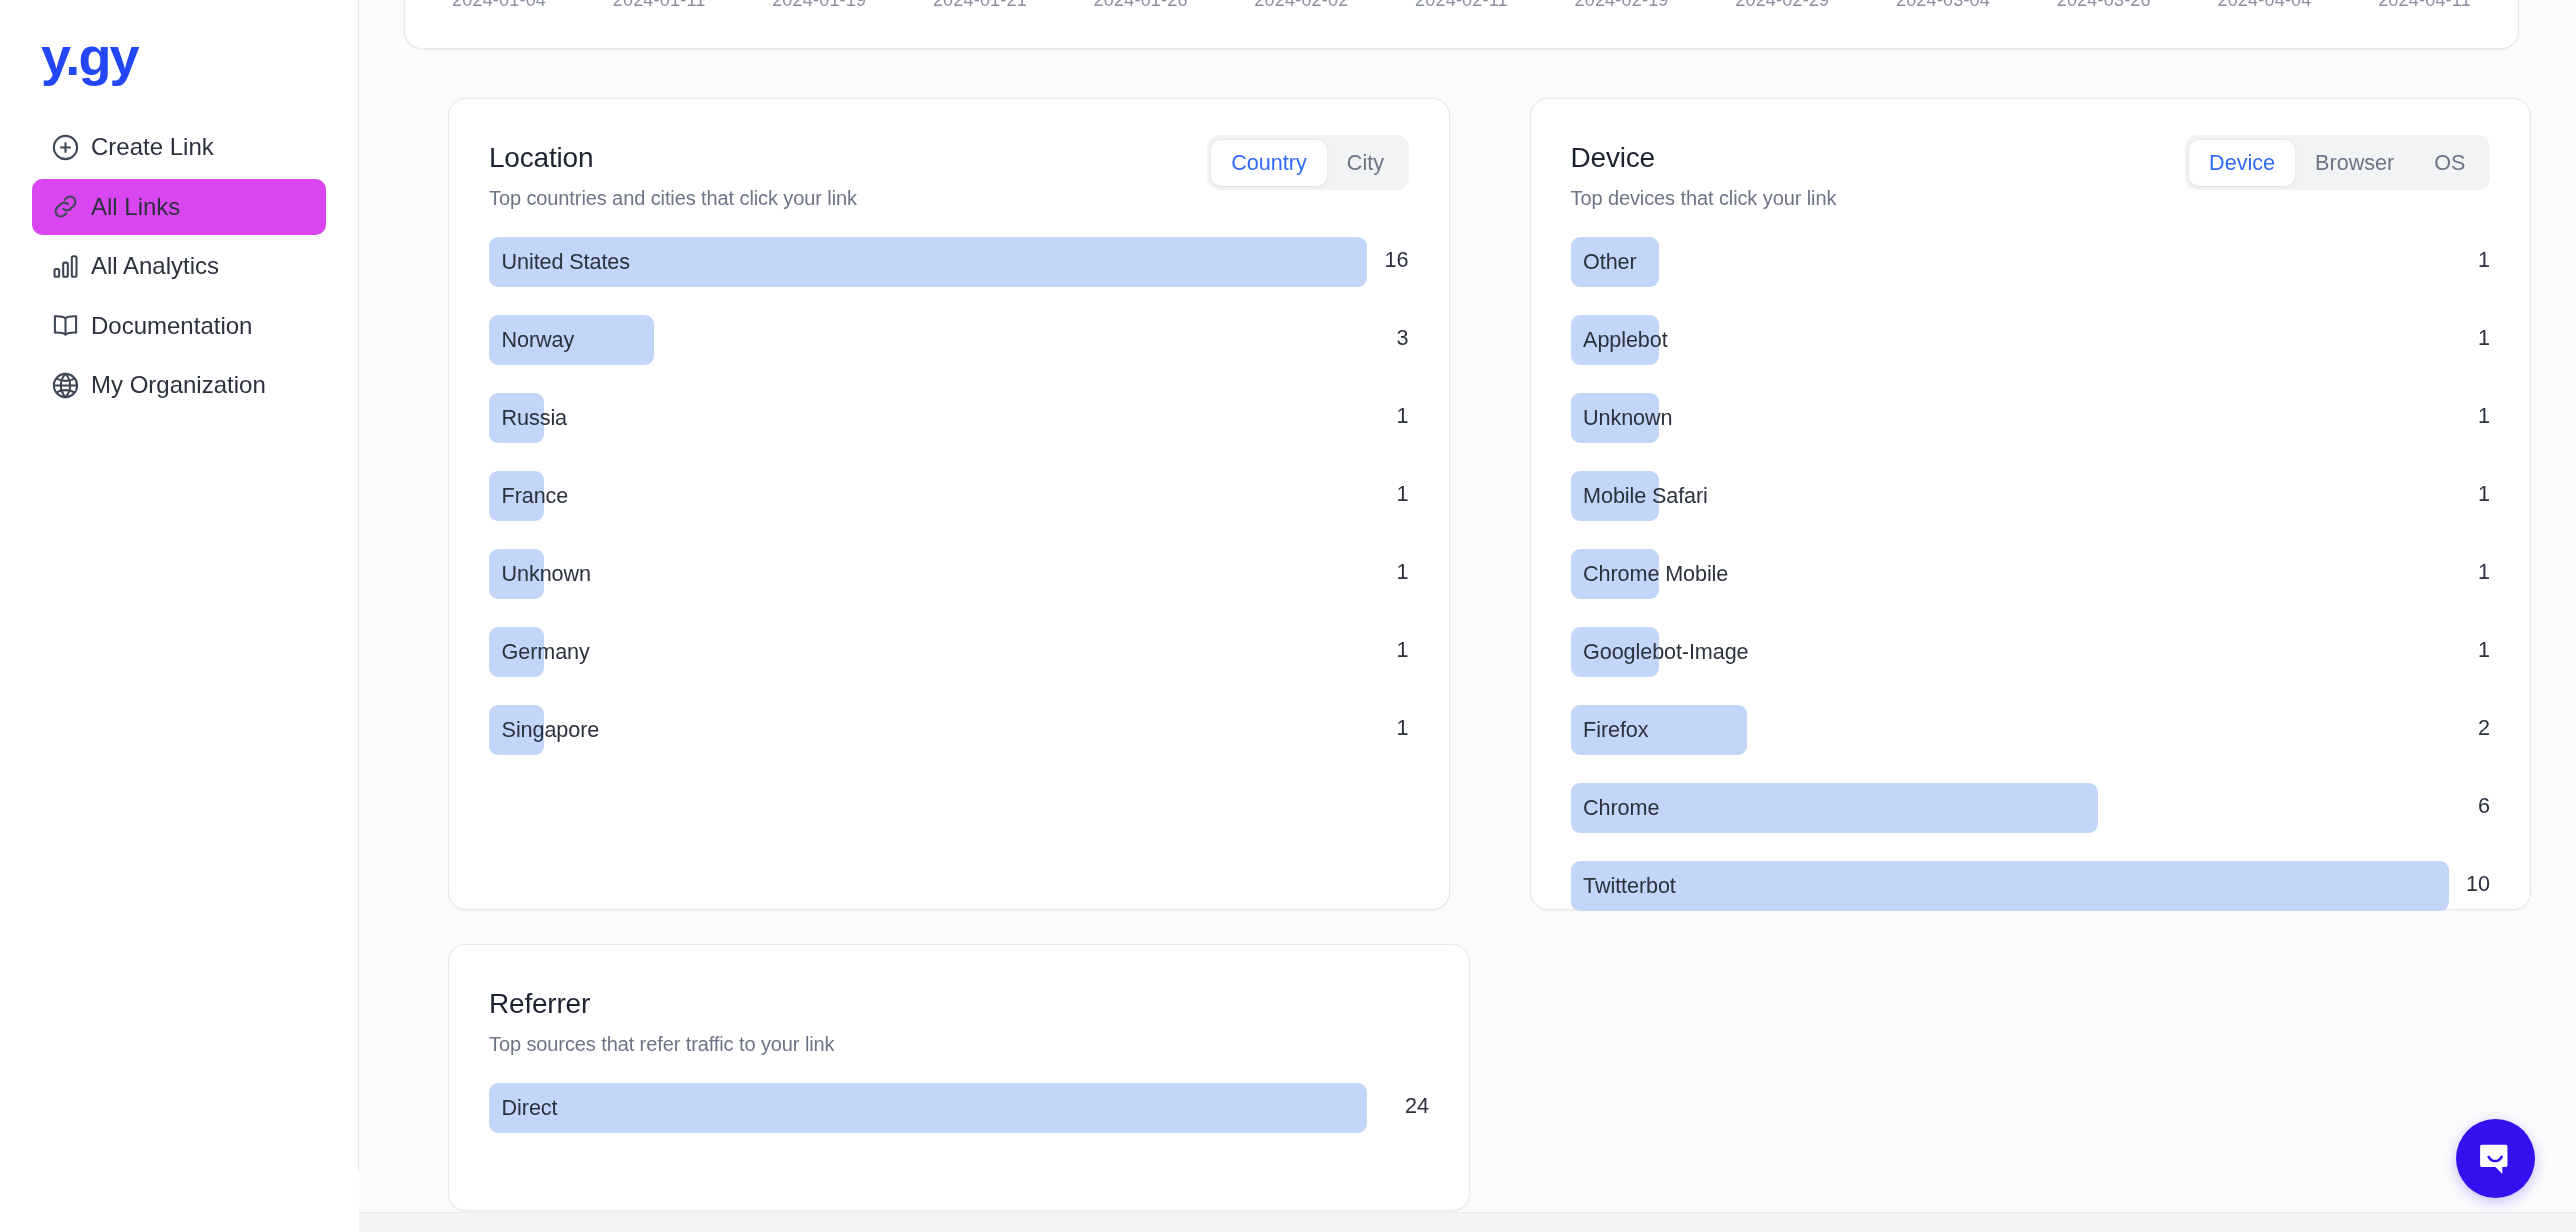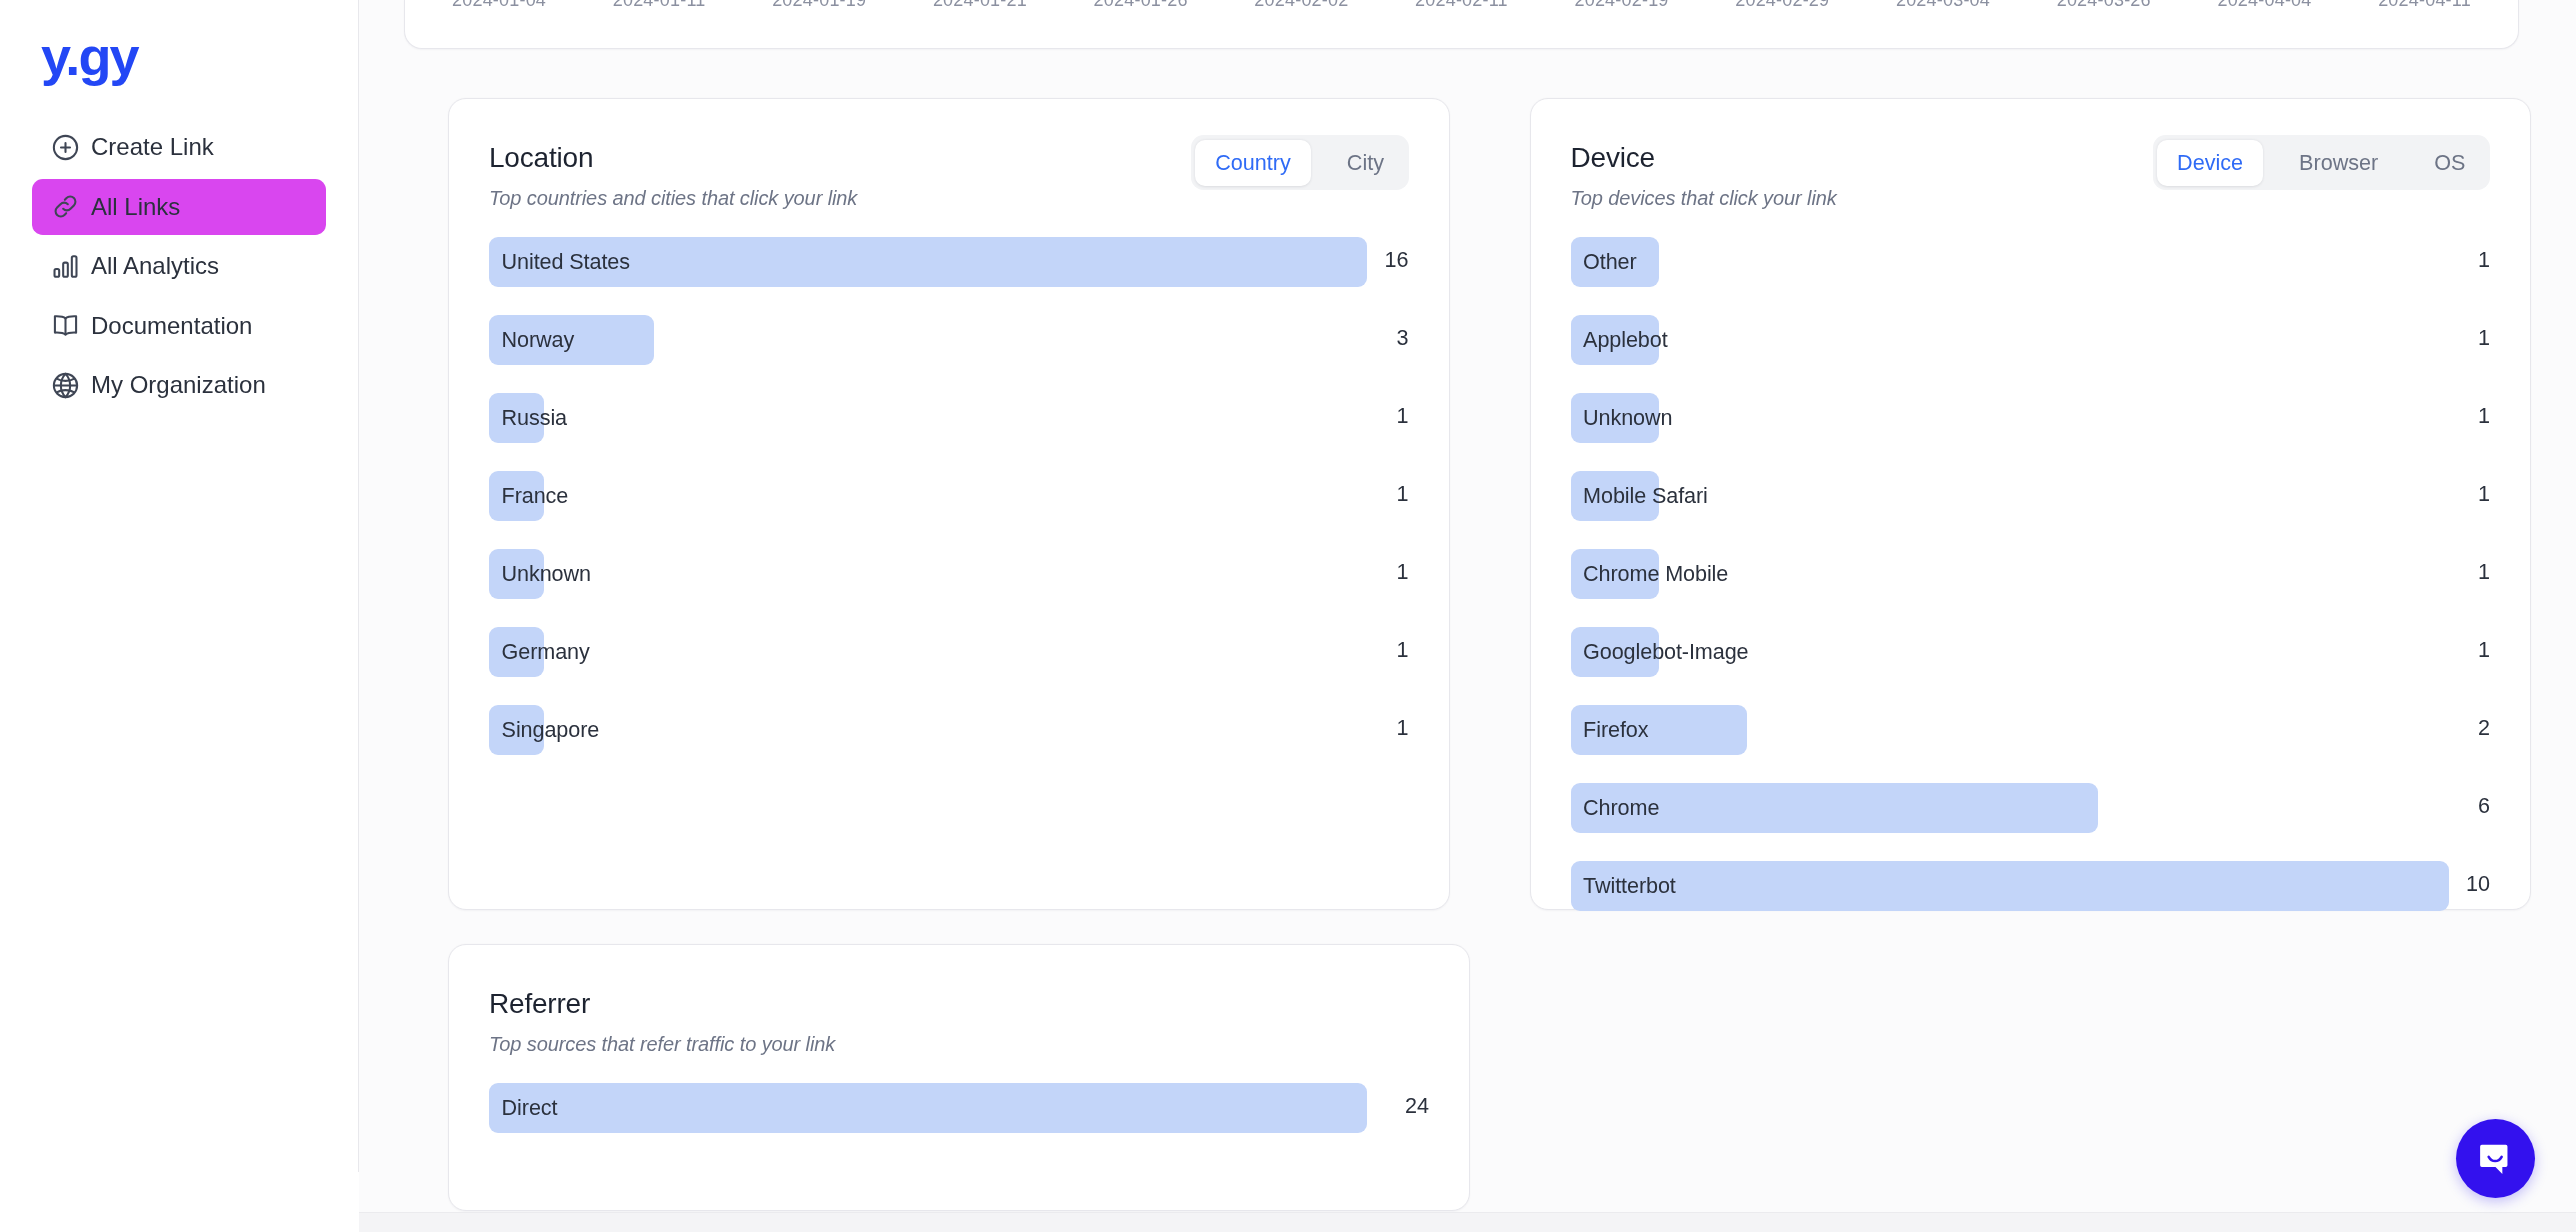--- a/index.html
+++ b/index.html
@@ -127,34 +127,33 @@
     font-size: 28px;
     font-weight: 500;
     color: #1d2330;
     letter-spacing: -0.2px;
   }
   .card-sub {
     font-size: 20px;
     color: #6d7486;
     margin-top: 12.6px;
     letter-spacing: -0.1px;
-    font-style: italic;
   }
 
   
   .segmented {
     position: absolute;
     top: 36px;
     right: 40px;
     display: flex;
     align-items: center;
     background: #f2f3f5;
     border-radius: 12.6px;
     padding: 4.5px;
-    gap: 16px;
+    gap: 0;
   }
   .seg-btn {
     font-size: 21.6px;
     color: #6d7486;
     padding: 10px 20px;
     border-radius: 10px;
     cursor: pointer;
     white-space: nowrap;
     background: transparent;
     border: none;

